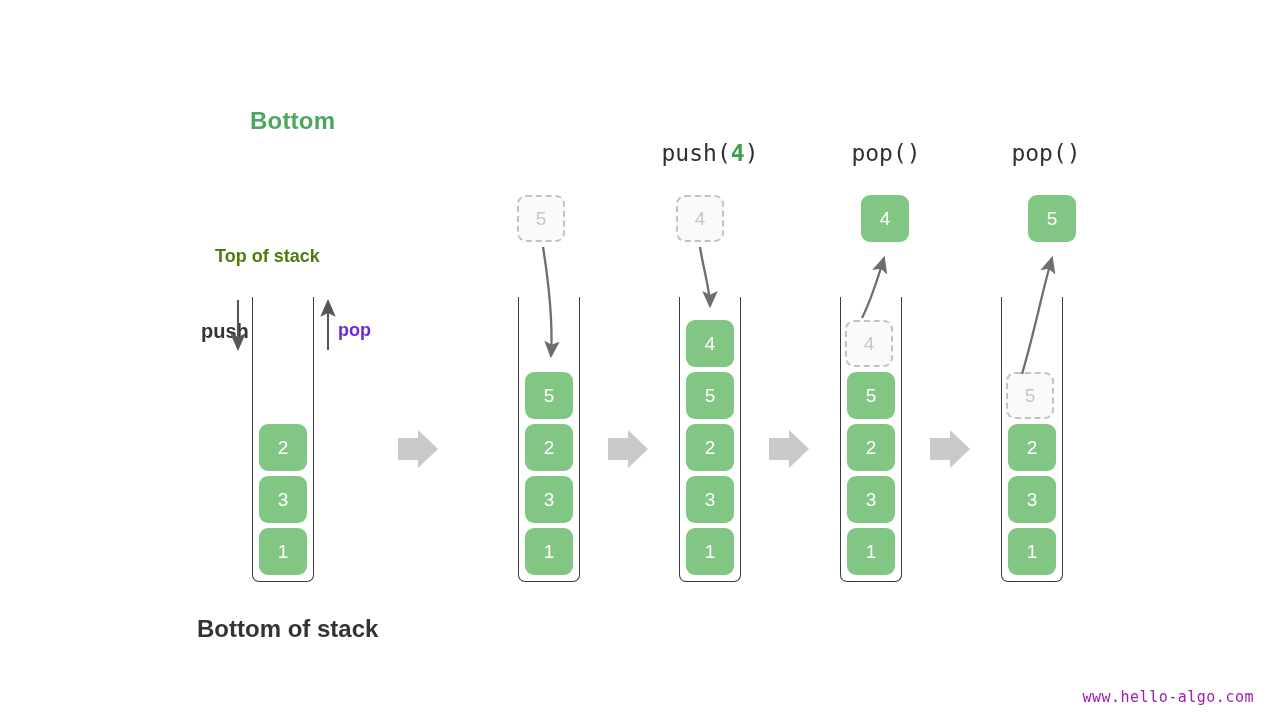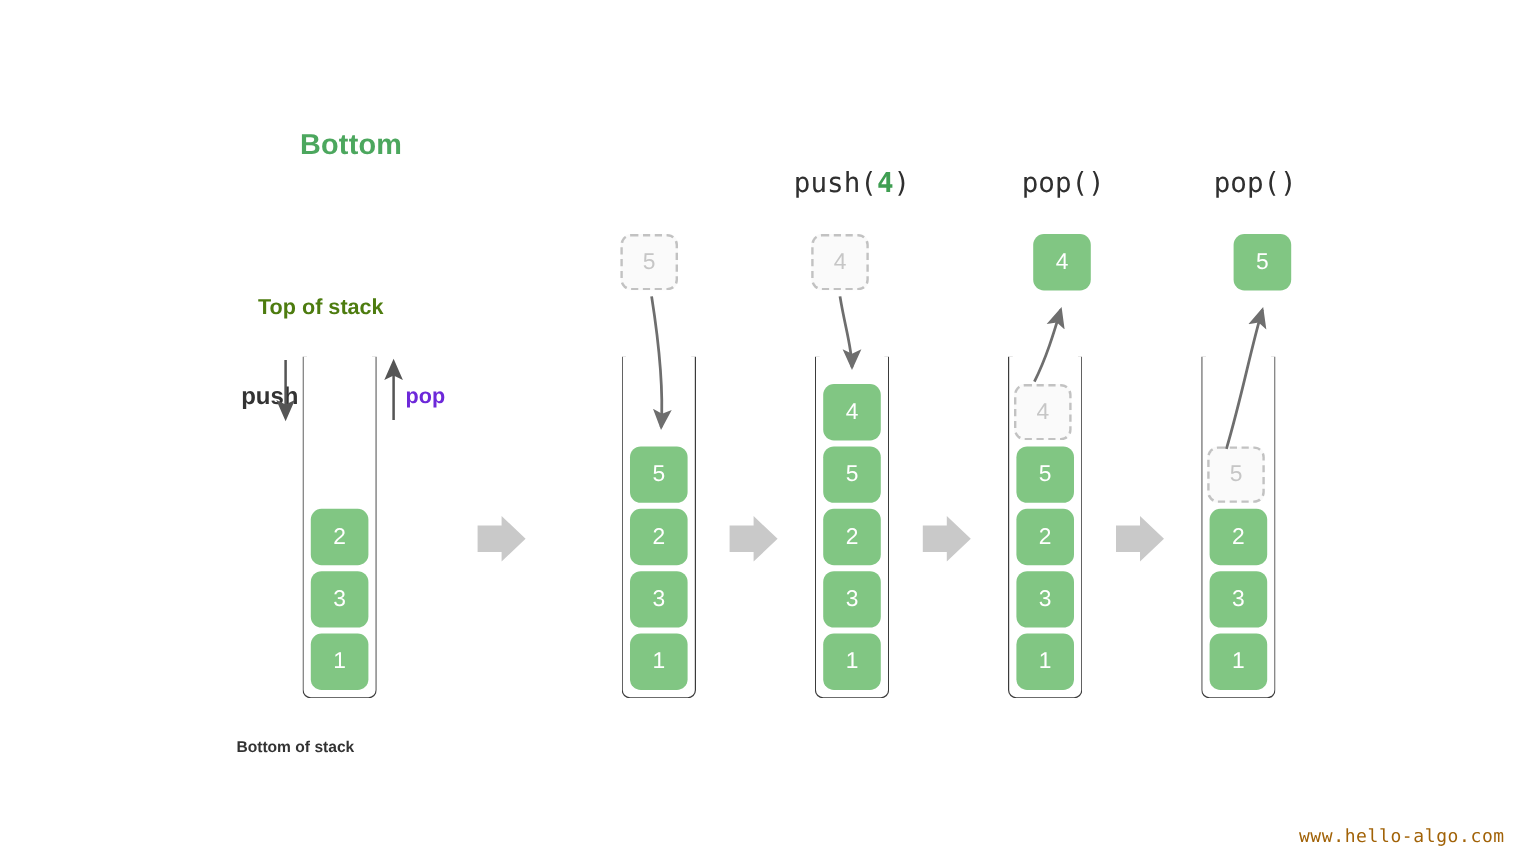--- a/index.html
+++ b/index.html
@@ -34,21 +34,21 @@
     left: 215px;
     top: 246px;
     font-size: 18px;
     font-weight: bold;
     color: #4d7c0f;
   }
   .lbl-bottom {
     position: absolute;
     left: 197px;
     top: 615px;
-    font-size: 13px;
+    font-size: 24px;
     font-weight: bold;
     color: #333333;
   }
   .lbl-push {
     position: absolute;
     left: 168px;
     top: 320px;
     font-size: 20px;
     font-weight: bold;
     color: #333333;
@@ -127,21 +127,21 @@
     pointer-events: none;
   }
 
   
   .watermark {
     position: absolute;
     right: 26px;
     bottom: 14px;
     font-family: "DejaVu Sans Mono", monospace;
     font-size: 15px;
-    color: #a16207;
+    color: #a21caf;
     letter-spacing: 0.5px;
   }
 </style>
 </head>
 <body>
 
 <div class="stage">
 
   <div class="title-stack">Bottom</div>
   <div class="lbl-top">Top of stack</div>

